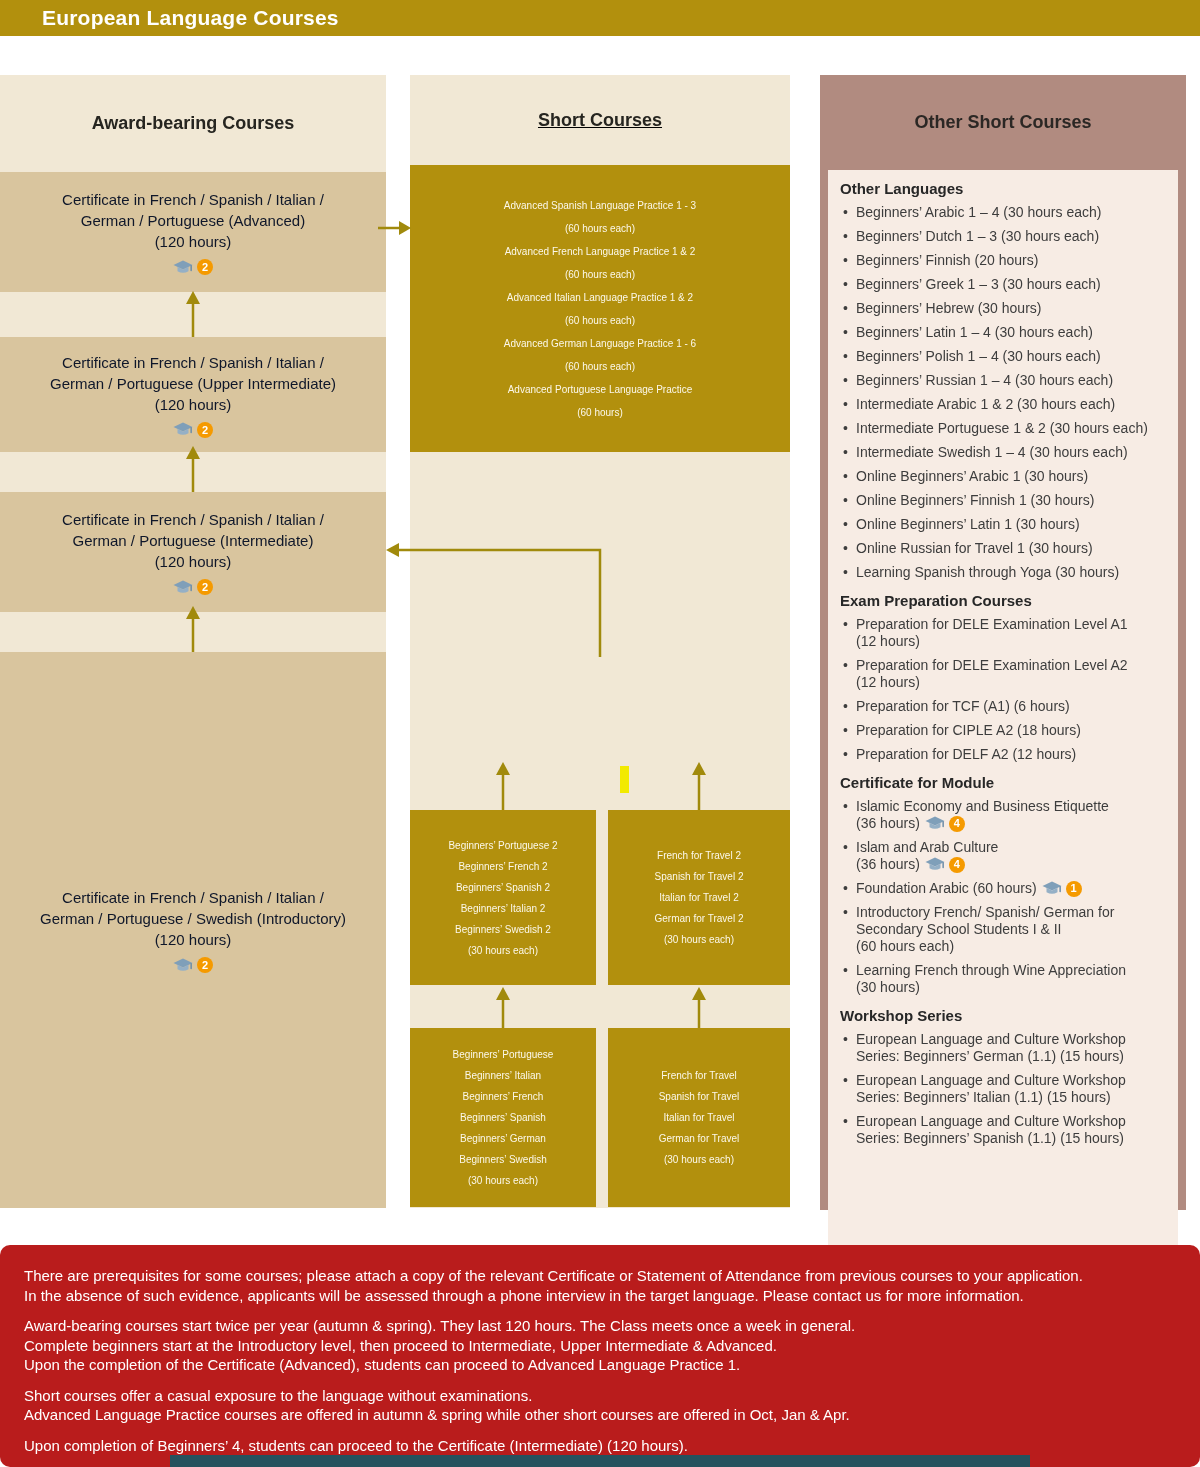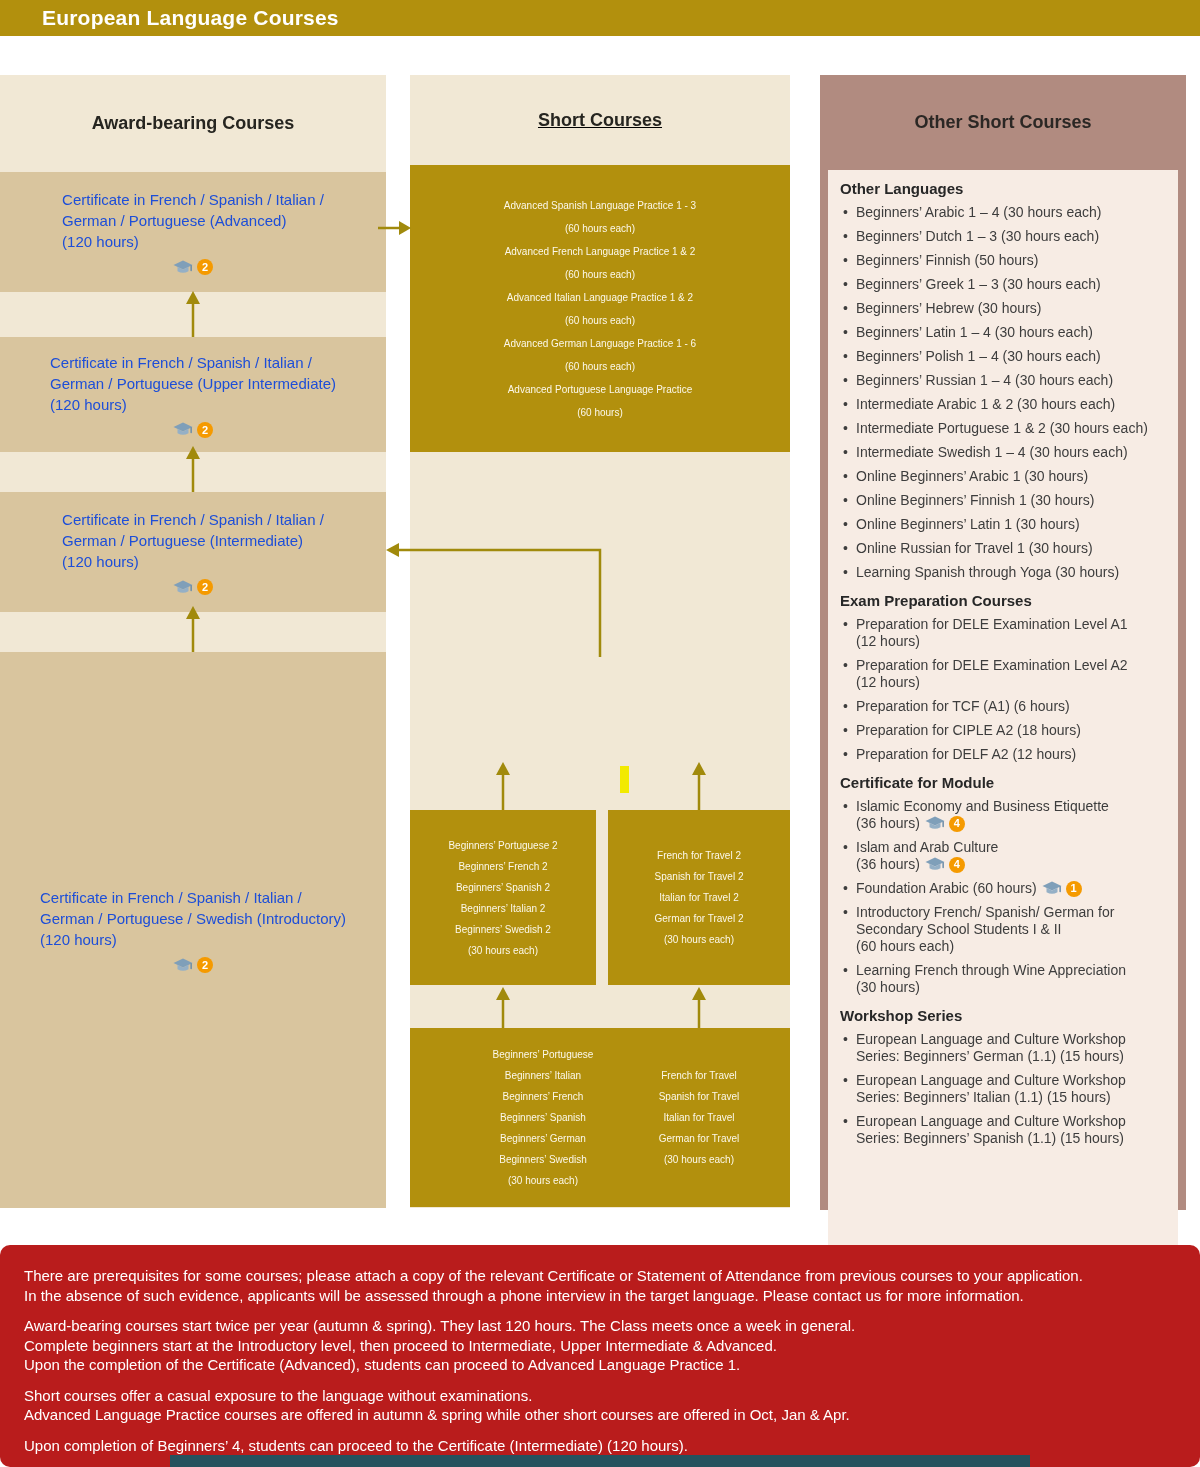--- a/index.html
+++ b/index.html
@@ -19,33 +19,33 @@
   .col-award .col-title{height:97px;}
   .col-short .col-title{height:90px;}
   .col-other .col-title{height:95px;color:#2b2724;}
 
   
   .cert-box{position:absolute;left:0;width:100%;background:#d9c59e;display:flex;flex-direction:column;align-items:center;justify-content:center;}
   #box-advanced{top:97px;height:120px;}
   #box-upper{top:262px;height:115px;}
   #box-intermediate{top:417px;height:120px;}
   #box-introductory{top:577px;height:556px;}
-  .cert-text{white-space:pre-line;font-size:15px;line-height:21px;color:#1d4ed8;}
+  .cert-text{white-space:pre-line;text-align:center;font-size:15px;line-height:21px;color:#0f172a;}
   .cert-badge{display:inline-flex;align-items:center;gap:4px;vertical-align:middle;}
   .badge-row{margin-top:7px;display:flex;justify-content:center;}
   .badge-num{width:16px;height:16px;border-radius:50%;background:#f59a00;color:#fff;font-size:11px;font-weight:bold;display:inline-flex;align-items:center;justify-content:center;}
 
   
   .gold-box{position:absolute;background:#b2900d;display:flex;align-items:center;justify-content:center;}
   .gold-text{white-space:pre-line;text-align:center;font-size:10px;color:#fcf8ea;}
   #adv-practice{left:0;top:90px;width:380px;height:287px;}
   #beg34{left:0;top:580px;width:380px;height:106px;}
   #lvl2-left{left:0;top:735px;width:186px;height:175px;}
   #lvl2-right{left:198px;top:735px;width:182px;height:175px;}
-  #lvl1-left{left:0;top:953px;width:186px;height:179px;padding-left:40px;}
+  #lvl1-left{left:0;top:953px;width:186px;height:179px;}
   #lvl1-right{left:198px;top:953px;width:182px;height:179px;}
   .lh23{line-height:23px;}
   .lh26{line-height:26px;}
   .lh21{line-height:21px;}
 
   
   .osc-inner{position:absolute;left:8px;top:95px;width:350px;height:1227px;background:#f7ece4;box-sizing:border-box;padding:8px 12px;overflow:hidden;}
   .osc-heading{font-weight:bold;font-size:15px;color:#272727;margin:11px 0 7px;}
   .osc-heading:first-child{margin-top:2px;}
   .osc-list{list-style:none;margin:0;padding:0;}
@@ -194,21 +194,21 @@
   </section>
 
   <section class="col col-other">
     <div class="col-title">Other Short Courses</div>
     <div class="osc-inner">
       <div id="osc-sections">
           <div class="osc-heading">Other Languages</div>
           <ul class="osc-list">
             <li><span class="item-text">Beginners’ Arabic 1 – 4 (30 hours each)</span></li>
             <li><span class="item-text">Beginners’ Dutch 1 – 3 (30 hours each)</span></li>
-            <li><span class="item-text">Beginners’ Finnish (50 hours)</span></li>
+            <li><span class="item-text">Beginners’ Finnish (20 hours)</span></li>
             <li><span class="item-text">Beginners’ Greek 1 – 3 (30 hours each)</span></li>
             <li><span class="item-text">Beginners’ Hebrew (30 hours)</span></li>
             <li><span class="item-text">Beginners’ Latin 1 – 4 (30 hours each)</span></li>
             <li><span class="item-text">Beginners’ Polish 1 – 4 (30 hours each)</span></li>
             <li><span class="item-text">Beginners’ Russian 1 – 4 (30 hours each)</span></li>
             <li><span class="item-text">Intermediate Arabic 1 &amp; 2 (30 hours each)</span></li>
             <li><span class="item-text">Intermediate Portuguese 1 &amp; 2 (30 hours each)</span></li>
             <li><span class="item-text">Intermediate Swedish 1 – 4 (30 hours each)</span></li>
             <li><span class="item-text">Online Beginners’ Arabic 1 (30 hours)</span></li>
             <li><span class="item-text">Online Beginners’ Finnish 1 (30 hours)</span></li>

